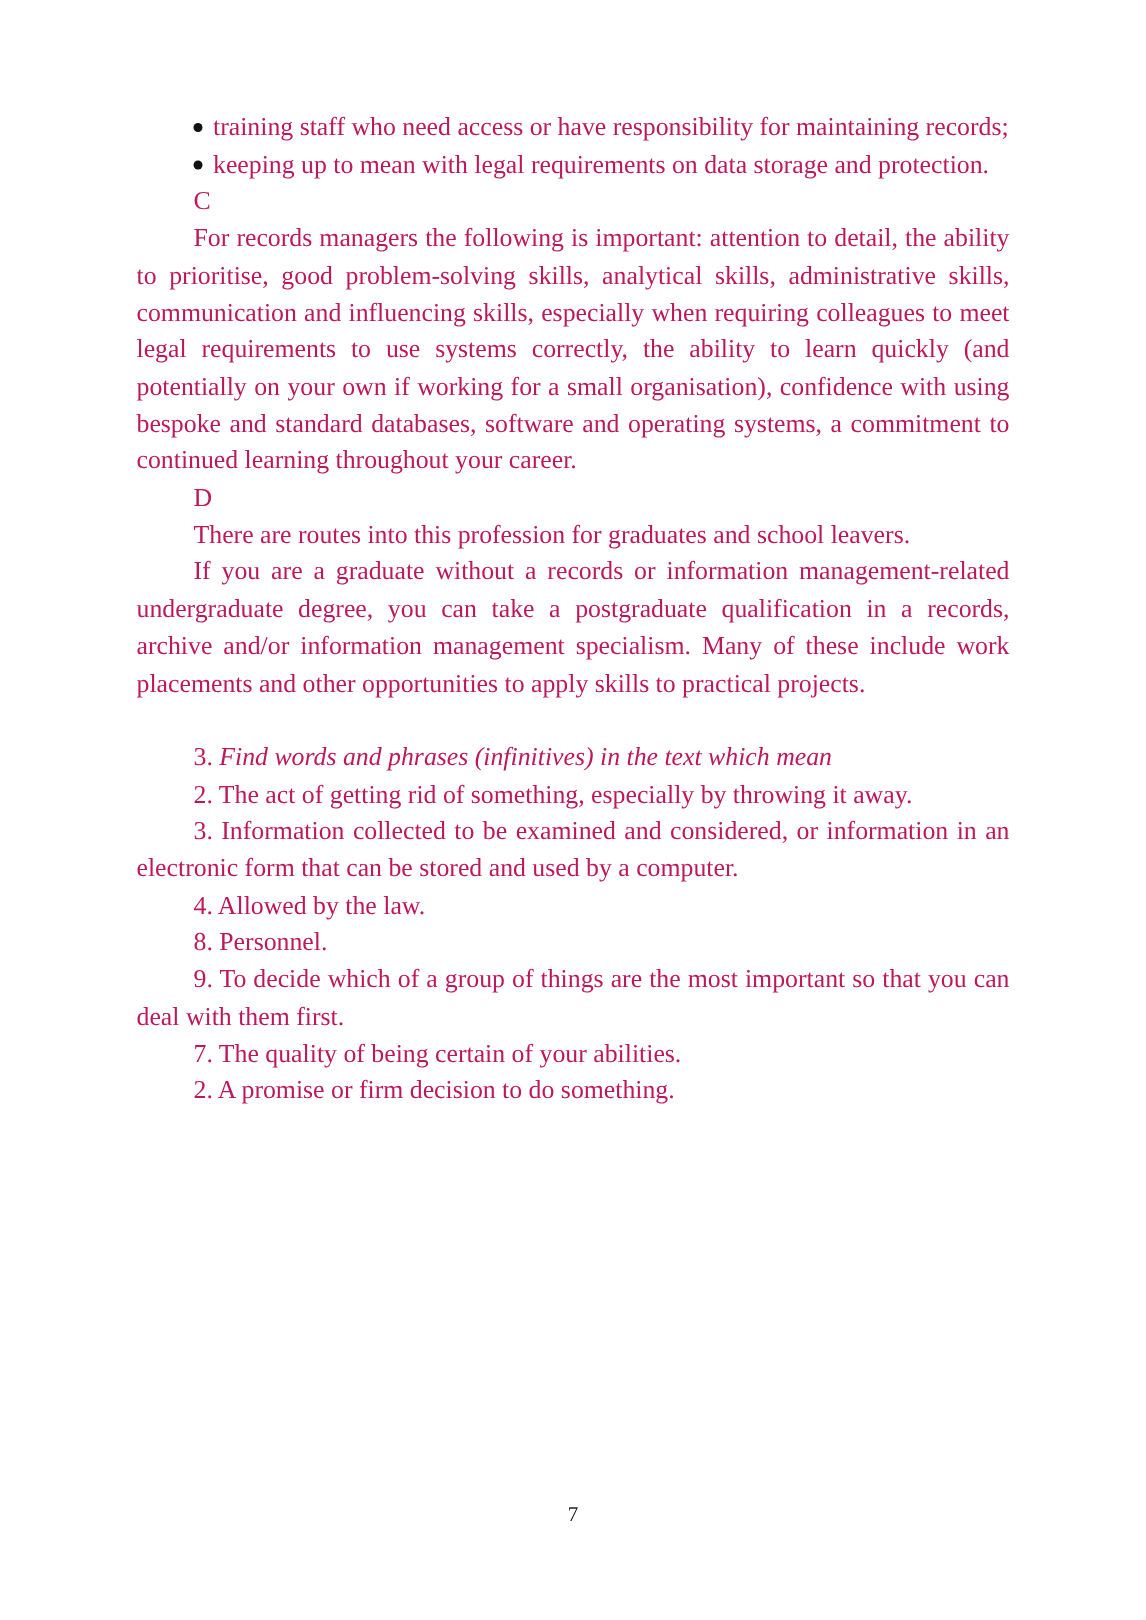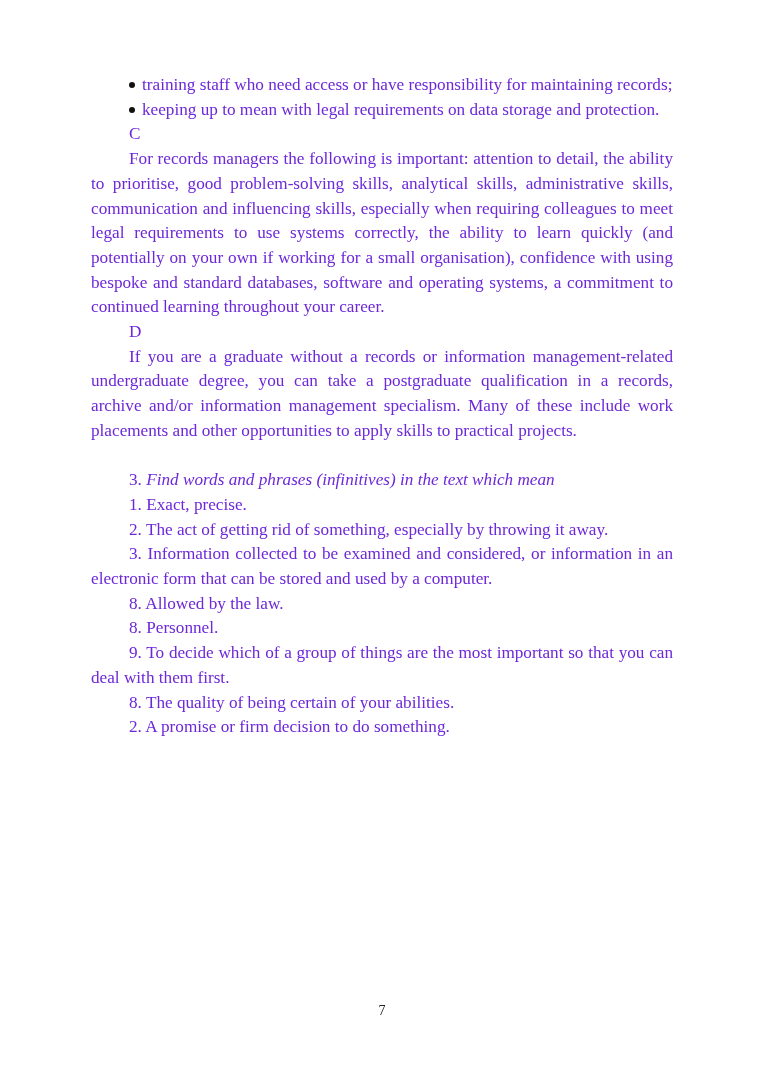--- a/index.html
+++ b/index.html
@@ -5,21 +5,21 @@
     html, body { margin: 0; padding: 0; background: #ffffff; }
     body { width: 764px; height: 1080px; position: relative; overflow: hidden; }
     .page {
       position: absolute;
       left: 91px;
       top: 73px;
       width: 582px;
       font-family: "Liberation Serif", serif;
       font-size: 17.2px;
       line-height: 24.7px;
-      color: #6d28d9;
+      color: #be185d;
     }
     .p { margin: 0; text-align: justify; text-indent: 38px; }
     .bullet-dot { display: inline-block; width: 6px; height: 6px; border-radius: 50%; background: #111; vertical-align: middle; margin-right: 7px; position: relative; top: -1px; }
     .letter { margin: 0; text-indent: 38px; }
     .gap { height: 24.7px; }
     .italic { font-style: italic; margin-top: 12px; }
     .page-number {
       position: absolute;
       top: 1003px;
       left: 0; width: 764px;
@@ -33,28 +33,28 @@
 <body>
 
 <div class="page">
   <p class="p"><span class="bullet-dot"></span><span>training staff who need access or have responsibility for maintaining records;</span></p>
   <p class="p"><span class="bullet-dot"></span><span>keeping up to mean with legal requirements on data storage and protection.</span></p>
 
   <p class="letter">C</p>
   <p class="p">For records managers the following is important: attention to detail, the ability to prioritise, good problem-solving skills, analytical skills, administrative skills, communication and influencing skills, especially when requiring colleagues to meet legal requirements to use systems correctly, the ability to learn quickly (and potentially on your own if working for a small organisation), confidence with using bespoke and standard databases, software and operating systems, a commitment to continued learning throughout your career.</p>
 
   <p class="letter">D</p>
+  <p class="p">There are routes into this profession for graduates and school leavers.</p>
   <p class="p">If you are a graduate without a records or information management-related undergraduate degree, you can take a postgraduate qualification in a records, archive and/or information management specialism. Many of these include work placements and other opportunities to apply skills to practical projects.</p>
 
   <div class="gap"></div>
 
   <p class="p"><span>3.</span> <span class="italic">Find words and phrases (infinitives) in the text which mean</span></p>
-  <p class="p">1. Exact, precise.</p>
   <p class="p">2. The act of getting rid of something, especially by throwing it away.</p>
   <p class="p">3. Information collected to be examined and considered, or information in an electronic form that can be stored and used by a computer.</p>
-  <p class="p">8. Allowed by the law.</p>
+  <p class="p">4. Allowed by the law.</p>
   <p class="p">8. Personnel.</p>
   <p class="p">9. To decide which of a group of things are the most important so that you can deal with them first.</p>
-  <p class="p">8. The quality of being certain of your abilities.</p>
+  <p class="p">7. The quality of being certain of your abilities.</p>
   <p class="p">2. A promise or firm decision to do something.</p>
 </div>
 
 <div class="page-number">7</div>
 
 </body></html>

